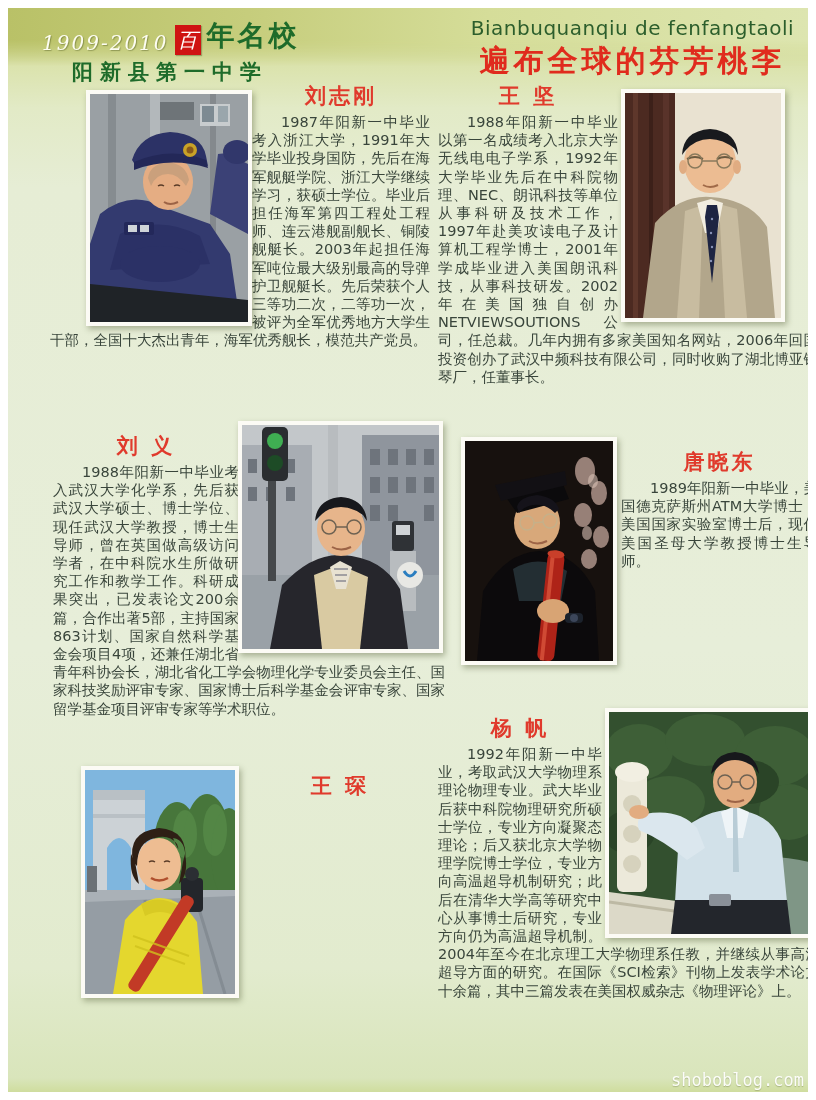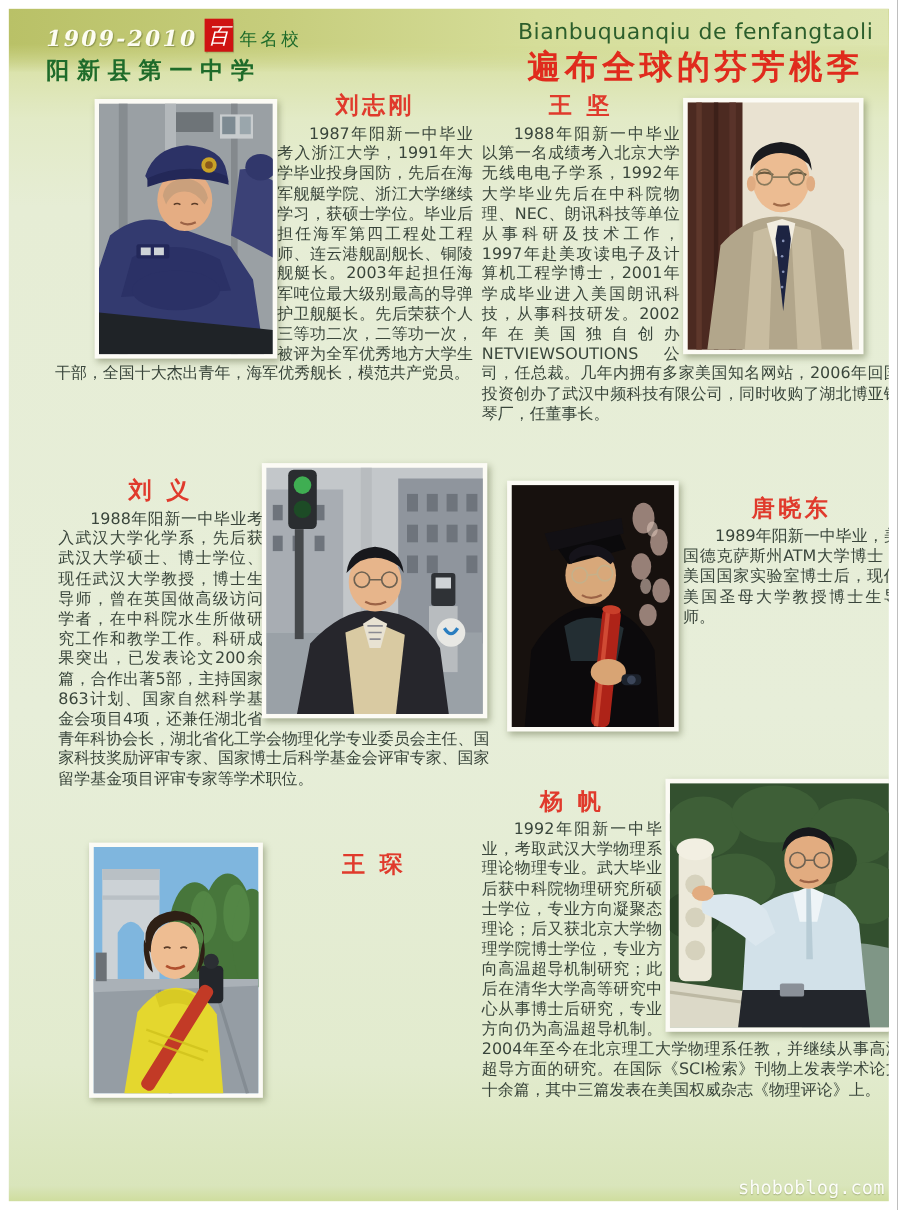--- a/index.html
+++ b/index.html
@@ -8,27 +8,27 @@
   .content{position:absolute;left:8px;top:8px;right:8px;bottom:8px;overflow:hidden;
         background:linear-gradient(to bottom,#c2c973 0px,#ccd488 26px,#dbe3ad 58px,
                    #e2eac6 100px,#e6edd5 180px,#e7eed9 640px,#e2ebce 960px,#d9e5bb 1070px,#cfdd9e 1084px);}
   .topband{position:absolute;left:0;top:0;right:0;height:58px;
         background:linear-gradient(to right,#b9c167 0%,#c6cd7c 30%,#d5dd99 60%,#dde5b0 100%);
         -webkit-mask-image:linear-gradient(to bottom,#000 55%,transparent 100%);
         mask-image:linear-gradient(to bottom,#000 55%,transparent 100%);}
   
   .hdr-left{position:absolute;left:34px;top:9px;}
   .hdr-row1{display:flex;align-items:flex-end;gap:6px;}
-  .years{font-family:"DejaVu Serif","Liberation Serif",serif;font-style:italic;font-weight:bold;
+  .years{font-family:"DejaVu Serif","Liberation Serif",serif;font-style:italic;font-weight:normal;
         color:#fdfdf2;font-size:20px;letter-spacing:2px;text-shadow:1px 1px 1px rgba(90,100,40,.5);}
   .logo-box{width:26px;height:30px;background:#cf1312;color:#fff;display:flex;align-items:center;
         justify-content:center;font-family:"DejaVu Serif",serif;font-size:20px;font-style:italic;
         box-shadow:1px 1px 1px rgba(80,90,40,.4);}
-  .badge-suffix{color:#1e6b2a;font-weight:normal;font-size:16px;letter-spacing:3px;}
-  .school-name{color:#1e6b2a;font-weight:bold;font-size:21px;letter-spacing:7px;margin-top:3px;}
+  .badge-suffix{color:#1e6b2a;font-weight:bold;font-size:28px;letter-spacing:3px;}
+  .school-name{color:#1e6b2a;font-weight:bold;font-size:21px;letter-spacing:7px;margin-top:3px;margin-left:30px;}
   .hdr-right{position:absolute;right:14px;top:8px;text-align:center;}
   .pinyin{color:#2c5e2c;font-size:20px;letter-spacing:0.5px;}
   .main-title{color:#e02b1d;font-weight:bold;font-size:30px;letter-spacing:4px;margin-top:1px;}
   
   .profile{position:absolute;}
   .name{margin:0 0 3px 0;font-size:21px;color:#e03a2c;font-weight:bold;text-align:center;letter-spacing:3px;}
   .bio{margin:0;font-size:14.5px;line-height:18.2px;color:#39453b;text-align:justify;text-indent:2em;}
   .sp-l{float:left;}
   .sp-r{float:right;}
   .photo-frame{position:absolute;background:#fcfbf5;padding:4px;box-shadow:2px 3px 6px rgba(70,80,40,.4);line-height:0;}

